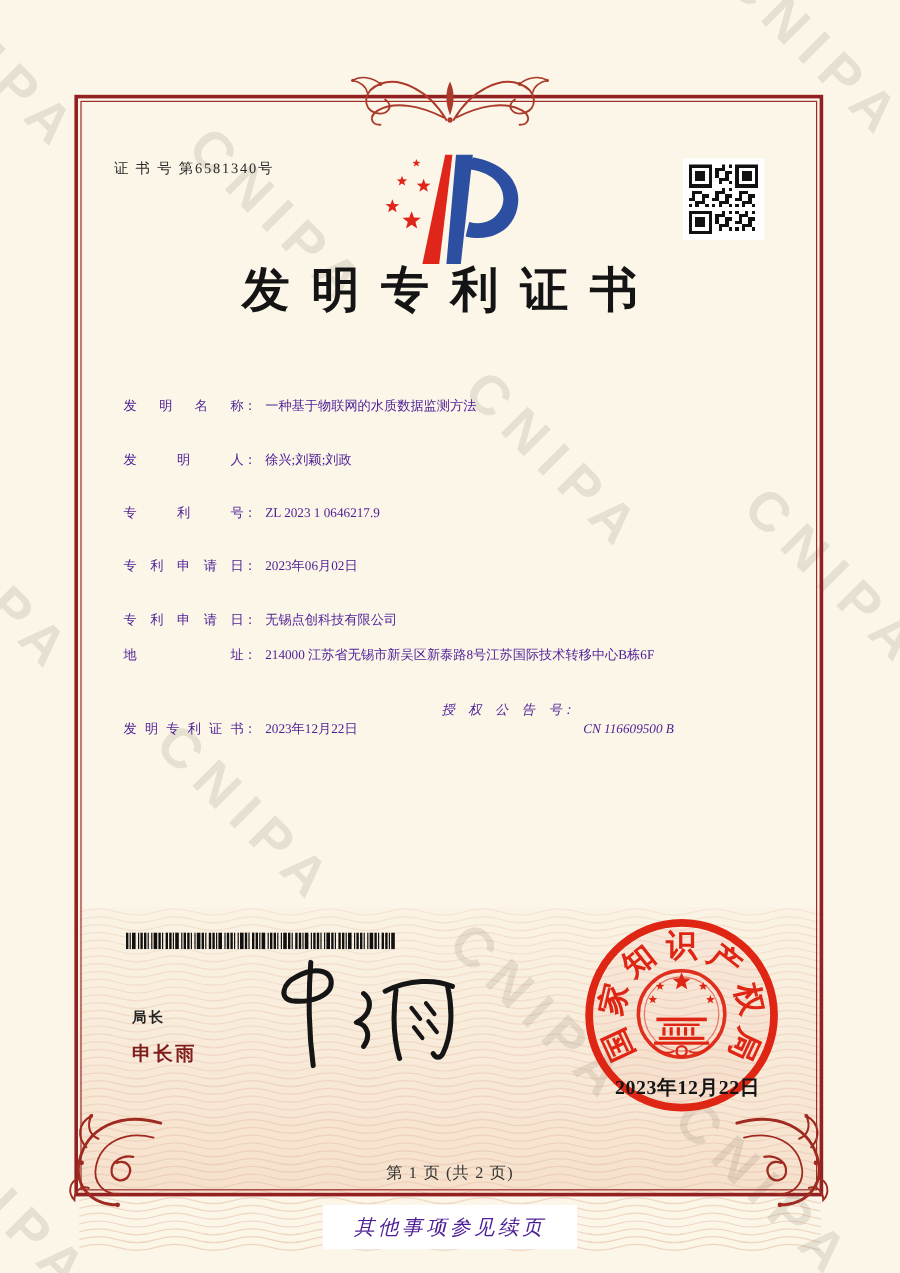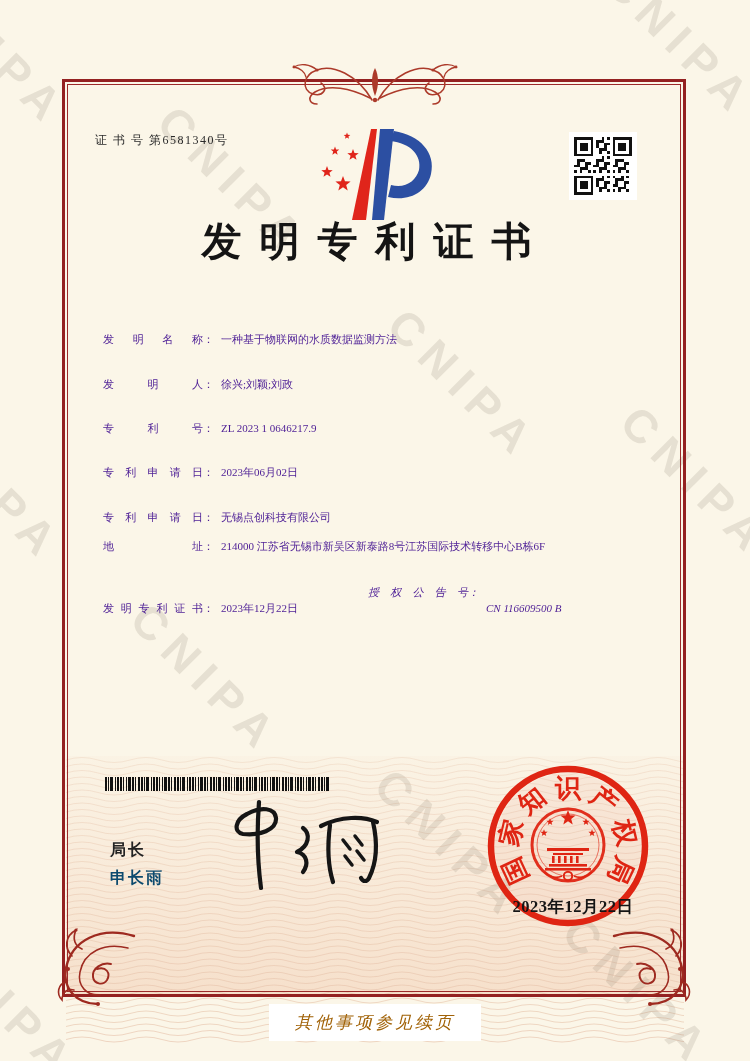--- a/index.html
+++ b/index.html
@@ -55,43 +55,43 @@
   .paras{
     position:absolute;left:86px;top:616px;width:578px;z-index:5;
     font-size:15px;font-style:italic;line-height:23.5px;letter-spacing:0.5px;color:#242424;
   }
   .paras p{margin:0;text-indent:2em;}
   .paras p + p{margin-top:12px;}
   #barcode-svg{position:absolute;left:105px;top:777px;}
   #commissioner-title{
     position:absolute;left:110px;top:840px;
     font-family:"Liberation Sans","DejaVu Sans",sans-serif;
-    font-size:16px;font-weight:600;letter-spacing:2px;color:#242424;
+    font-size:12px;font-weight:600;letter-spacing:2px;color:#242424;
   }
   #commissioner-name{
     position:absolute;left:110px;top:868px;
     font-family:"Liberation Sans","DejaVu Sans",sans-serif;
-    font-size:16px;font-weight:600;letter-spacing:2px;color:#0c4a6e;
+    font-size:16px;font-weight:600;letter-spacing:2px;color:#7f1d1d;
   }
   #signature-svg{position:absolute;left:203px;top:798px;}
   #official-seal{position:absolute;left:482px;top:760px;z-index:5;}
   #seal-date{
     position:absolute;left:508px;top:896px;width:130px;text-align:center;z-index:6;
     font-size:16.5px;font-weight:600;color:#151515;letter-spacing:0.5px;
   }
   #page-number{
     position:absolute;left:0;top:969px;width:100%;text-align:center;z-index:5;
     font-size:13.5px;color:#333;letter-spacing:1px;
   }
   #continuation-box{
     position:absolute;left:50%;top:1004px;transform:translateX(-50%);z-index:5;
     background:#ffffff;padding:7px 26px;
   }
   #continuation-note{
-    font-size:17px;font-style:italic;letter-spacing:3px;color:#a16207;white-space:nowrap;
+    font-size:17px;font-style:italic;letter-spacing:3px;color:#4c1d95;white-space:nowrap;
   }
 </style>
 </head>
 <body>
 
 <svg id="waves-svg" width="618" height="292" viewBox="0 0 618 292">
     <defs>
       <linearGradient id="pinkfade" x1="0" y1="0" x2="0" y2="1">
         <stop offset="0%" stop-color="#F3CFB8" stop-opacity="0.08"></stop>
         <stop offset="100%" stop-color="#F0C5A8" stop-opacity="0.45"></stop>
@@ -502,18 +502,19 @@
         <rect x="67" y="104" width="38" height="2.6"></rect>
         <rect x="63" y="108" width="46" height="2.6"></rect>
       </g>
       <circle cx="86" cy="116" r="4.2" stroke-width="2"></circle>
       <path d="M62,112 Q71,120 80,116" stroke-width="1.6"></path>
       <path d="M110,112 Q101,120 92,116" stroke-width="1.6"></path>
     </g>
   </svg>
   <div id="seal-date">2023年12月22日</div>
 
+  <div id="page-number">第 1 页 (共 2 页)</div>
 
   <div id="continuation-box">
     <span id="continuation-note">其他事项参见续页</span>
   </div>
 
 </div>
 
 </body></html>

